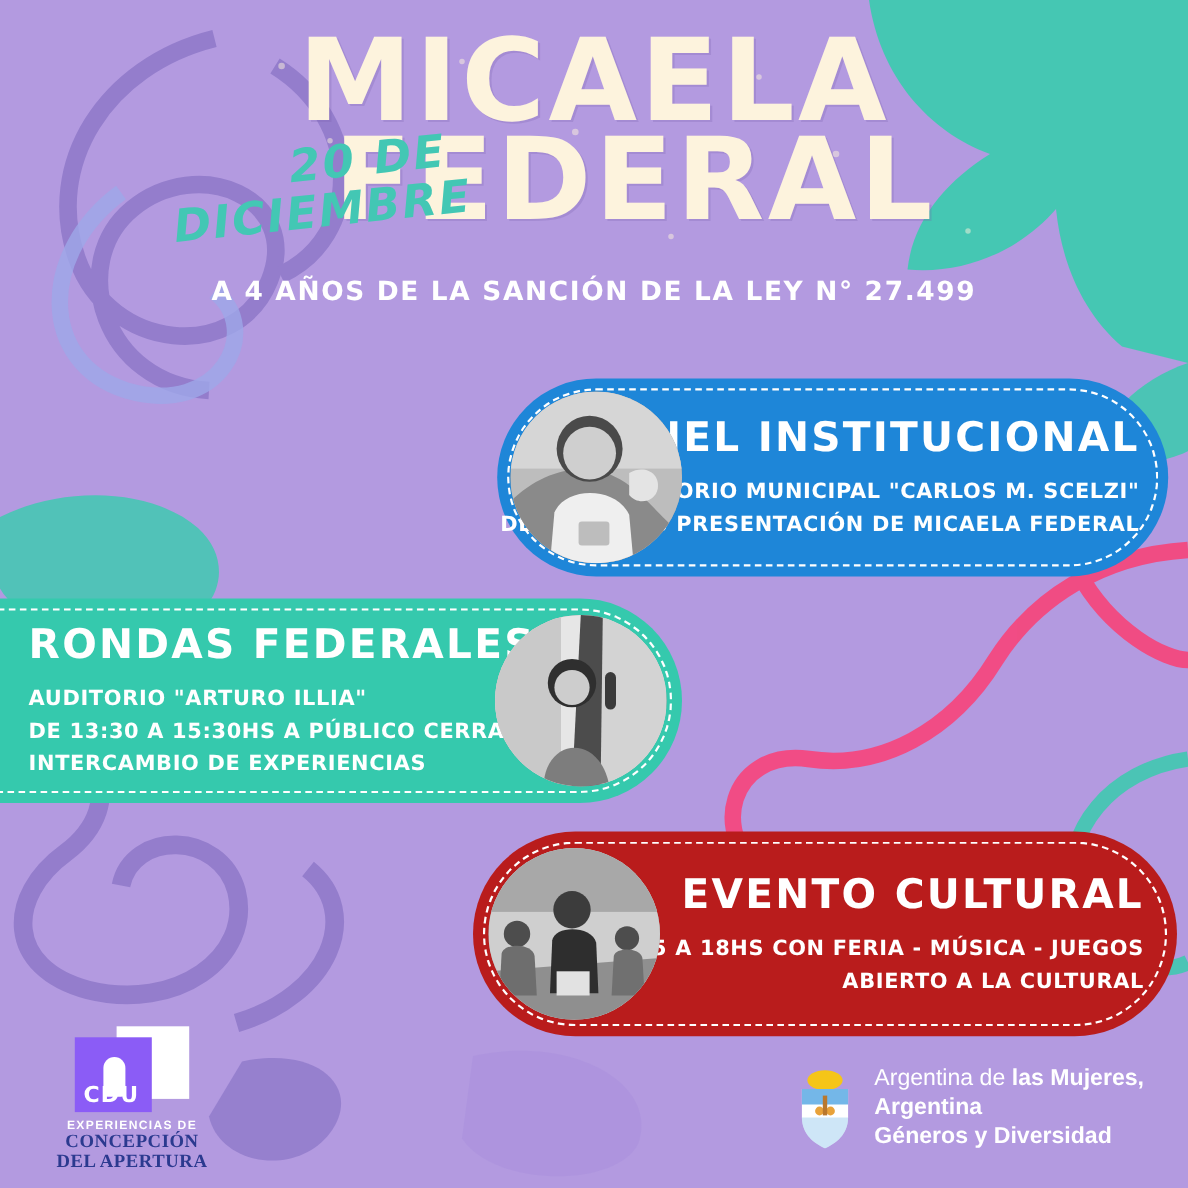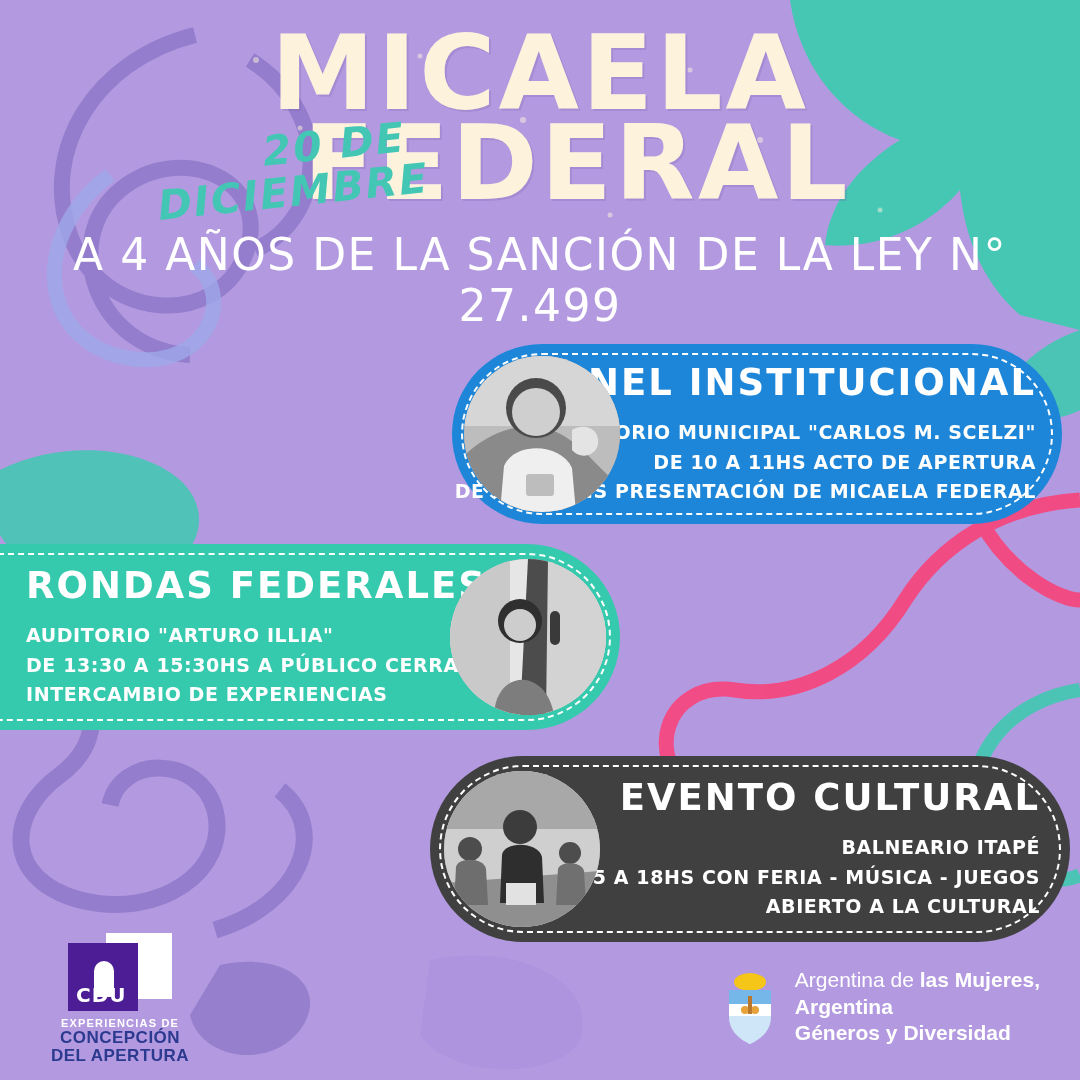--- a/index.html
+++ b/index.html
@@ -55,24 +55,24 @@
     font-style: italic;
     font-size: 41px;
     letter-spacing: 2px;
     line-height: 1.04;
     text-align: left;
     transform: rotate(-6deg);
     z-index: 4;
   }
   .date-stack .d1 { padding-left: 110px; }
   .subtitle {
-    margin-top: 18px;
-    font-family: "DejaVu Sans", sans-serif;
-    font-weight: normal;
-    font-size: 44px;
+    margin-top: 40px;
+    font-family: "DejaVu Sans", sans-serif;
+    font-weight: bold;
+    font-size: 24px;
     color: #ffffff;
     letter-spacing: 1.5px;
   }
 
   
   .card {
     position: absolute;
     display: flex;
     align-items: center;
     box-sizing: border-box;
@@ -131,21 +131,21 @@
   }
   .card-2 .photo { width: 156px; height: 156px; position: absolute; right: 14px; top: 15px; }
   .card-2 .text { text-align: left; }
   .card-2 .card-inner-border { border-radius: 0 999px 999px 0; inset: 9px 9px 9px -2px; border-left: none; }
   .card-2 .card-title { color: #ffffff; }
 
   
   .card-3 {
     left: 430px; top: 756px;
     width: 640px; height: 186px;
-    background: #404040;
+    background: #b91c1c;
     border-radius: 999px;
     justify-content: flex-end;
     padding-right: 30px;
   }
   .card-3 .photo { width: 156px; height: 156px; position: absolute; left: 14px; top: 15px; }
   .card-3 .text { text-align: right; }
 
   
   .footer { position: absolute; left: 0; right: 0; bottom: 0; height: 150px; }
 
@@ -153,33 +153,33 @@
     position: absolute; left: 40px; bottom: 14px;
     width: 160px; text-align: center;
   }
   .cdu-mark { position: relative; width: 104px; height: 78px; margin: 0 auto 6px; }
   .cdu-sq-white {
     position: absolute; right: 0; top: 0; width: 66px; height: 66px;
     background: #ffffff;
   }
   .cdu-sq-red {
     position: absolute; left: 0; top: 10px; width: 70px; height: 68px;
-    background: #4c1d95;
+    background: #8b5cf6;
   }
   .cdu-shape {
     position: absolute; left: 26px; top: 18px; width: 20px; height: 36px;
     background: #ffffff; border-radius: 10px 10px 4px 4px;
   }
   .cdu-word {
     position: absolute; left: 8px; bottom: 4px;
     color: #ffffff; font-family: "DejaVu Sans", sans-serif; font-weight: bold;
     font-size: 20px; letter-spacing: 1px;
   }
   .cdu-t1 { font-family: "Liberation Sans", sans-serif; font-size: 11px; font-weight: bold; color:#ffffff; letter-spacing: 1.2px; }
-  .cdu-t2 { font-family: Liberation Sans, sans-serif; font-size: 17px; font-weight: bold; color:#2b3a8f; letter-spacing: .5px; line-height:1.1; }
+  .cdu-t2 { font-family: Liberation Serif, serif; font-size: 17px; font-weight: bold; color:#2b3a8f; letter-spacing: .5px; line-height:1.1; }
 
   .fund {
     position: absolute; left: 280px; bottom: 38px;
     display: flex; align-items: center; gap: 16px;
   }
   .fund-mg { font-family: "DejaVu Serif", serif; font-style: italic; font-size: 62px; color: #ffffff; line-height: 1; }
   .fund-t1 { font-family: "Liberation Sans", sans-serif; font-size: 27px; color:#ffffff; letter-spacing: 6px; }
   .fund-t2 { font-family: "Liberation Sans", sans-serif; font-size: 27px; color:#ffffff; font-weight: bold; }
   .fund-t2 em { font-style: normal; font-weight: normal; }
 
@@ -266,21 +266,20 @@
         <circle cx="72" cy="56" r="24" fill="#cfcfcf"></circle>
         <path d="M40 110 C50 86 96 86 108 112 L112 156 L36 156 Z" fill="#efefef"></path>
         <rect x="62" y="118" width="28" height="22" rx="3" fill="#bdbdbd"></rect>
         <path d="M108 74 C122 66 136 74 134 88 C132 100 116 104 108 94 Z" fill="#e4e4e4"></path>
       </svg>
     </div>
     <div class="text">
       <div class="card-title">PANEL INSTITUCIONAL</div>
       <div class="card-lines">
         <div>AUDITORIO MUNICIPAL "CARLOS M. SCELZI"</div>
-        <div>DE 10 A 11HS  ACTO  DE APERTURA</div>
         <div>DE 11 A 12HS PRESENTACIÓN DE MICAELA FEDERAL</div>
       </div>
     </div>
   </div>
 
   <div class="card card-2">
     <div class="card-inner-border"></div>
     <div class="text">
       <div class="card-title">RONDAS FEDERALES</div>
       <div class="card-lines">
@@ -315,21 +314,20 @@
         <rect x="62" y="112" width="30" height="22" fill="#e2e2e2"></rect>
         <circle cx="26" cy="78" r="12" fill="#4d4d4d"></circle>
         <path d="M12 96 C14 86 40 86 42 98 L44 134 L10 134 Z" fill="#6e6e6e"></path>
         <circle cx="126" cy="82" r="11" fill="#4d4d4d"></circle>
         <path d="M114 98 C116 90 138 90 140 100 L142 134 L112 134 Z" fill="#707070"></path>
       </svg>
     </div>
     <div class="text">
       <div class="card-title">EVENTO CULTURAL</div>
       <div class="card-lines">
-        <div>BALNEARIO ITAPÉ</div>
         <div>DE 15 A 18HS  CON FERIA - MÚSICA - JUEGOS</div>
         <div>ABIERTO A LA CULTURAL</div>
       </div>
     </div>
   </div>
 
   <div class="footer">
 
     <div class="cdu">
       <div class="cdu-mark">

